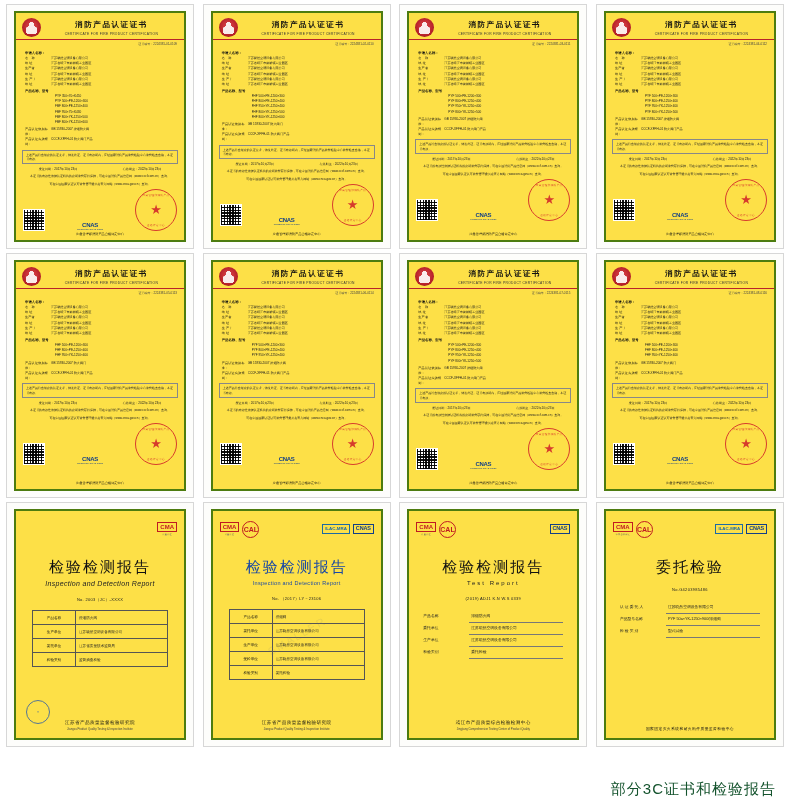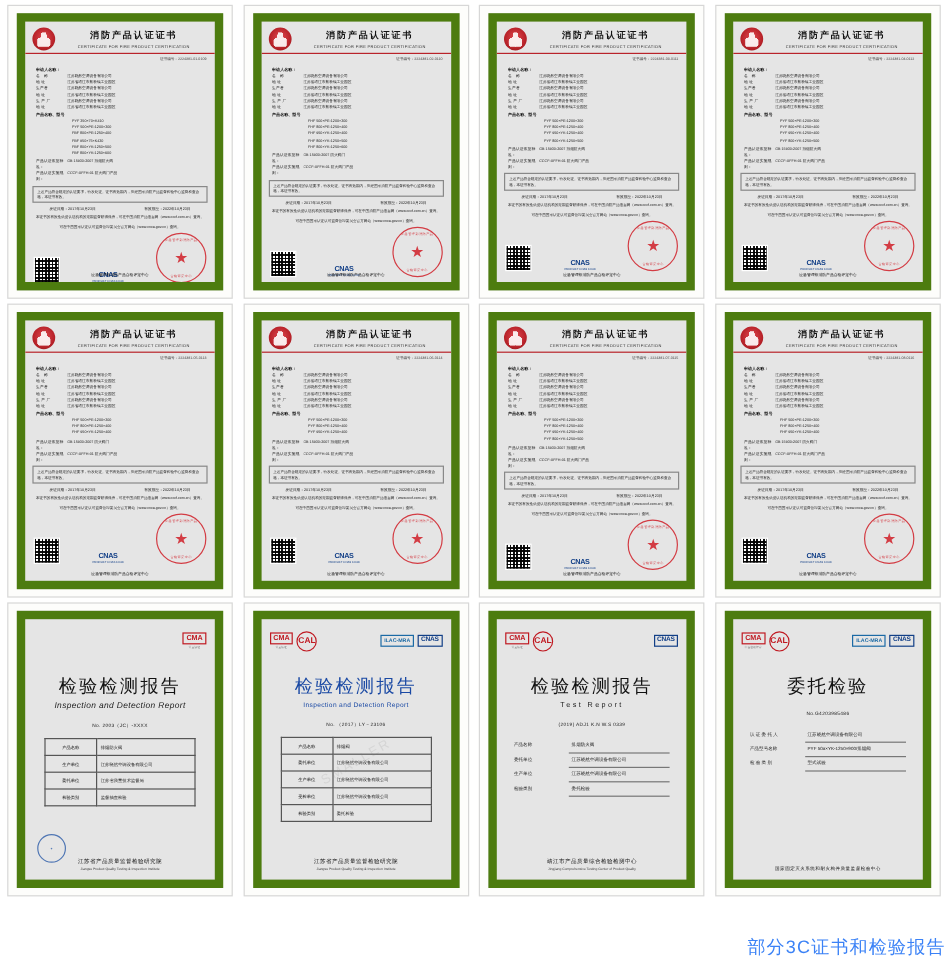--- a/index.html
+++ b/index.html
@@ -37,22 +37,22 @@
     overflow: hidden;
     font-size: 3px;
     color: #1a1a1a;
   }
   .cert-inner {
     position: absolute;
     left: 7px;
     right: 7px;
     top: 6px;
     bottom: 6px;
-    border: 7px solid #4d7c0f;
-    background: #e5e5e5;
+    border: 2px solid #4d7c0f;
+    background: #fde047;
     overflow: hidden;
   }
   
   .c3-head {
     display: flex;
     align-items: center;
     padding: 5px 6px 2px 6px;
     border-bottom: 1px solid #b9232a;
   }
   .c3-logo {
@@ -379,23 +379,23 @@
     top: 55%;
     transform: translate(-50%, -50%) rotate(-30deg);
     font-size: 11px;
     color: rgba(120,120,120,.14);
     white-space: nowrap;
     letter-spacing: 2px;
     pointer-events: none;
   }
   .caption {
     position: absolute;
-    right: 2px;
+    right: 14px;
     bottom: 8px;
-    color: #3b82f6;
+    color: #14532d;
     font-size: 15px;
     letter-spacing: 1px;
   }
 </style>
 </head>
 <body>
 
 <div class="gallery">
 
   <div class="row">

